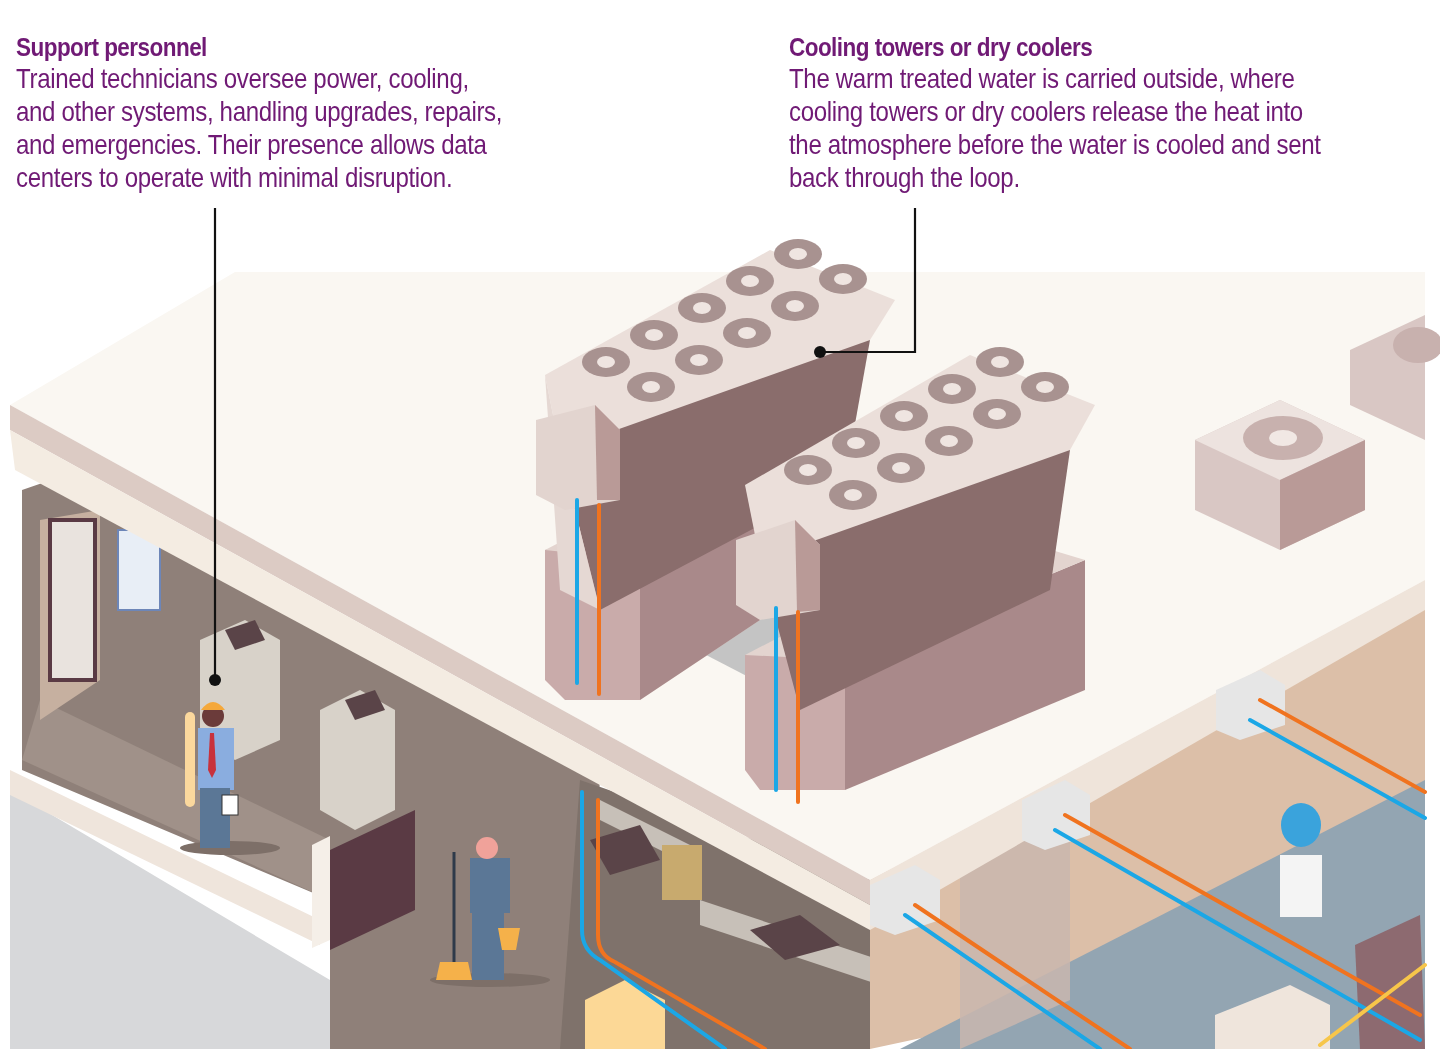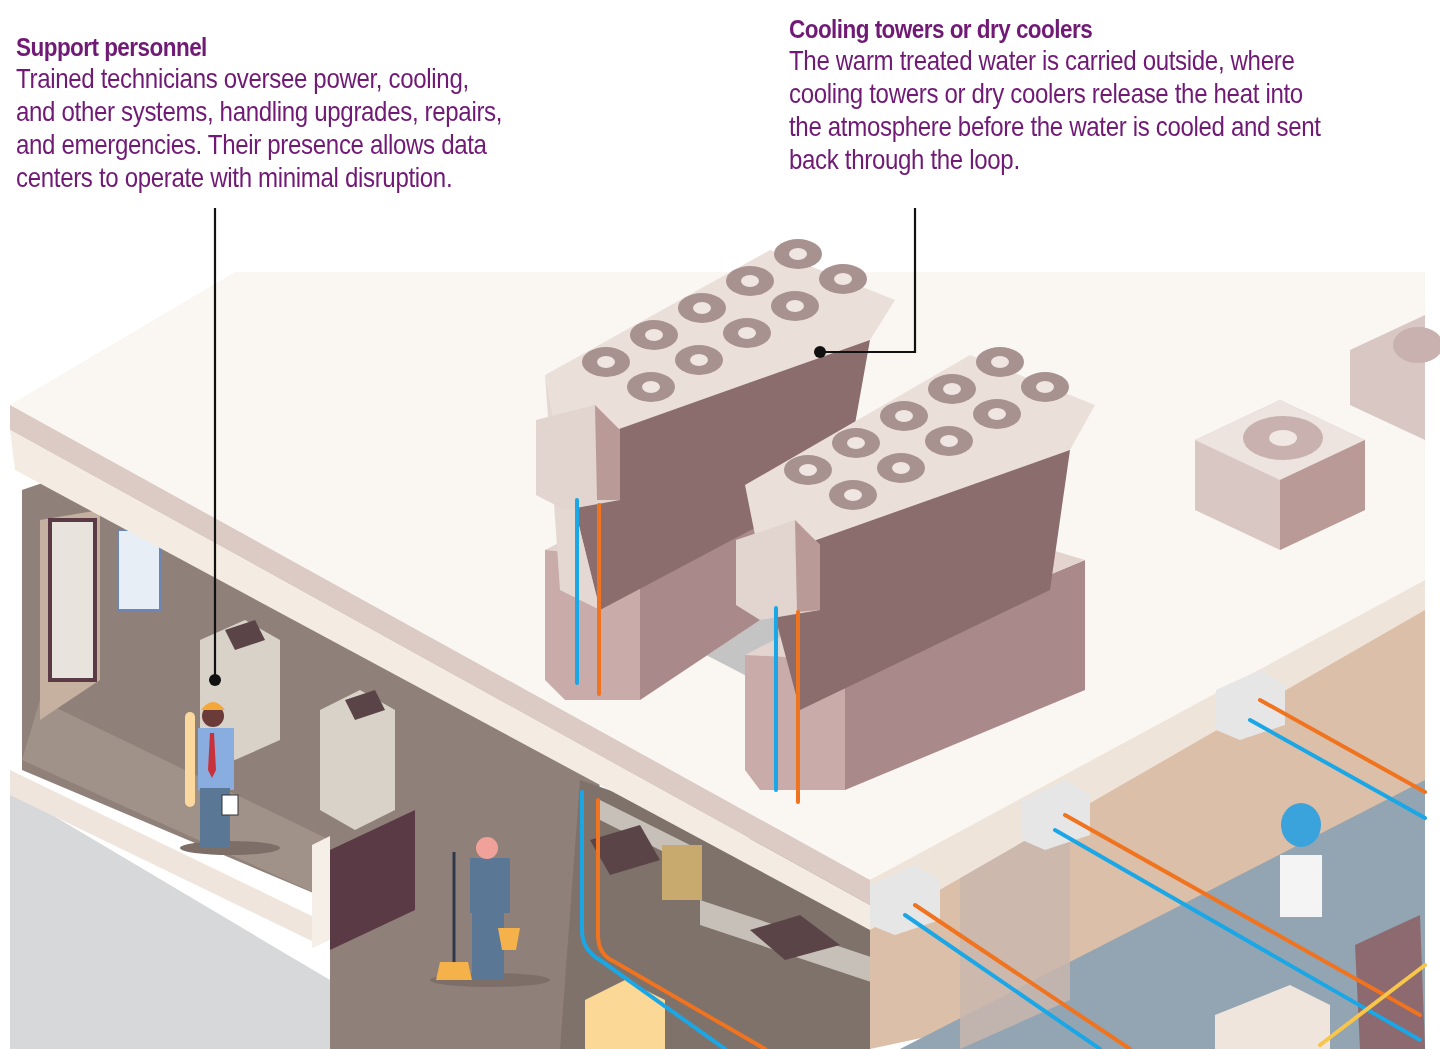--- a/index.html
+++ b/index.html
@@ -5,21 +5,21 @@
   html, body { margin: 0; padding: 0; background: #ffffff; }
   body { width: 1440px; height: 1049px; position: relative; overflow: hidden;
          font-family: "Liberation Sans", "DejaVu Sans", sans-serif; }
   #scene { position: absolute; left: 0; top: 0; width: 1440px; height: 1049px; }
   .callout { position: absolute; color: #701a75; }
   .callout h2 { margin: 0; font-size: 25px; font-weight: bold; letter-spacing: -0.6px;
                 line-height: 30px; transform: scaleX(0.9); transform-origin: left top; white-space: nowrap; }
   .callout p { margin: 0; font-size: 28px; line-height: 33px; letter-spacing: -0.4px;
                transform: scaleX(0.86); transform-origin: left top; white-space: nowrap; }
   #callout-support { left: 16px; top: 32px; }
-  #callout-cooling { left: 789px; top: 14px; }
+  #callout-cooling { left: 789px; top: 32px; }
 </style>
 </head>
 <body>
 
 <svg id="scene" viewBox="0 0 1440 1049" xmlns="http://www.w3.org/2000/svg">
 
   <polygon points="10,790 330,980 330,1049 10,1049" fill="#d7d8da"></polygon>
 
   <polygon points="22,490 80,470 600,780 580,1049 330,1049 330,900 22,770" fill="#8f8079"></polygon>
   <polygon points="40,700 330,840 330,900 22,760" fill="#a09189"></polygon>

